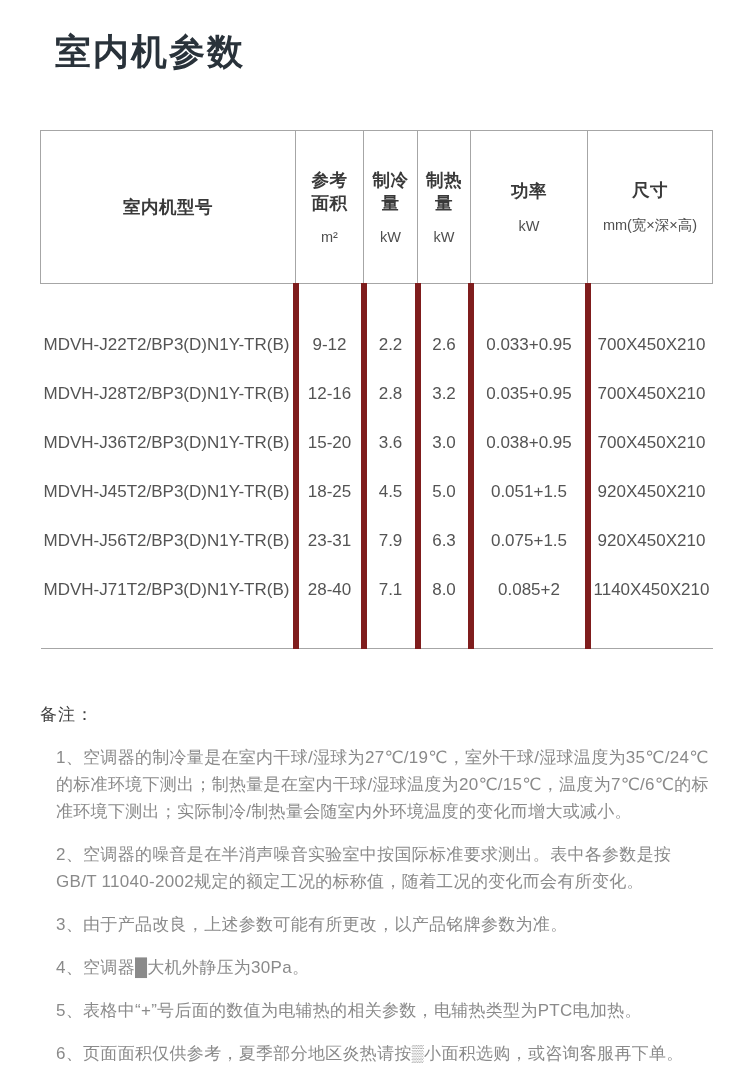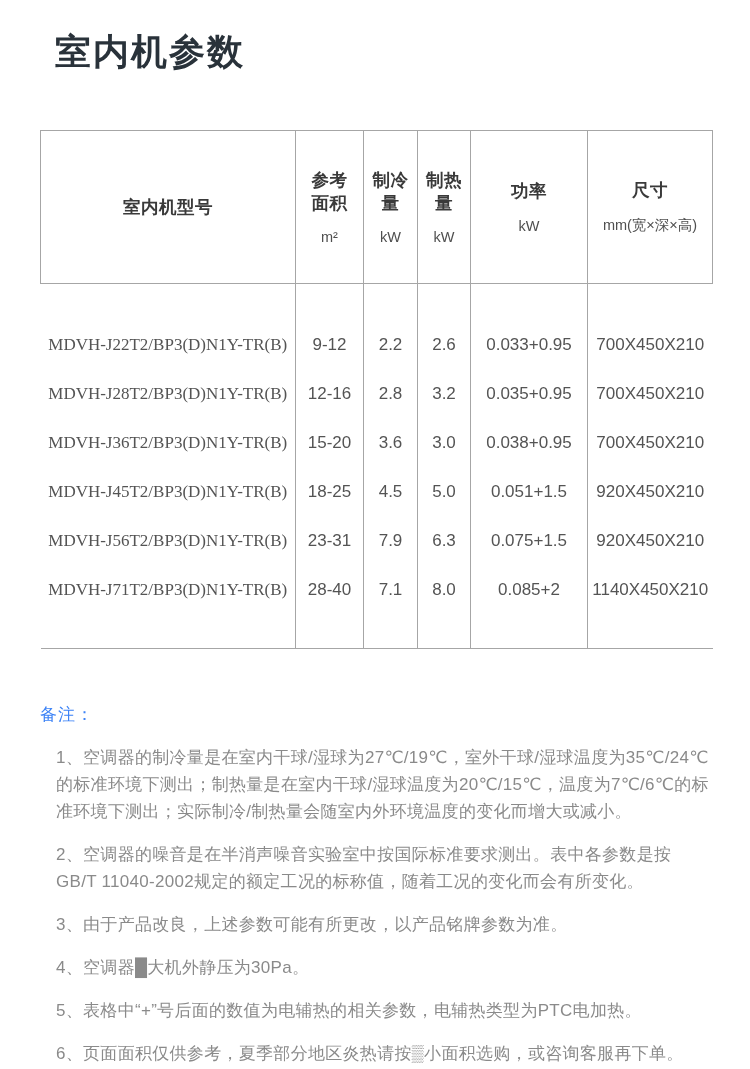--- a/index.html
+++ b/index.html
@@ -69,44 +69,44 @@
   }
   .th-unit {
     font-size: 14.5px;
     font-weight: 400;
     color: #4f4f4f;
     letter-spacing: 0;
   }
   .th-unit:empty { display: none; }
 
   tbody td {
-    border-left: 1px solid #7f1d1d;
+    border-left: 6px solid #7f1d1d;
     border-right: 1px solid #a6a6a6;
     padding: 0;
     text-align: center;
     vertical-align: middle;
     font-size: 17px;
     color: #545454;
   }
-  tbody td:first-child { border-left: none; font-family: Liberation Serif, serif; }
+  tbody td:first-child { border-left: none; }
   tbody td:last-child  { border-right: none; }
   tr.data td { height: 49px; }
   tr.sp-top td { height: 36px; }
   tr.sp-bottom td { height: 34px; }
 
   
   .notes {
     margin: 52px 0 0 40px;
     width: 686px;
     color: #8a8a8a;
     font-size: 17px;
     line-height: 27px;
   }
   .notes-title {
-    color: #3b82f6;
+    color: #404040;
     margin-bottom: 7px;
     letter-spacing: 1px;
   }
   .notes p {
     margin: 16px;
     letter-spacing: 0.3px;
   }
 </style>
 </head>
 <body>

